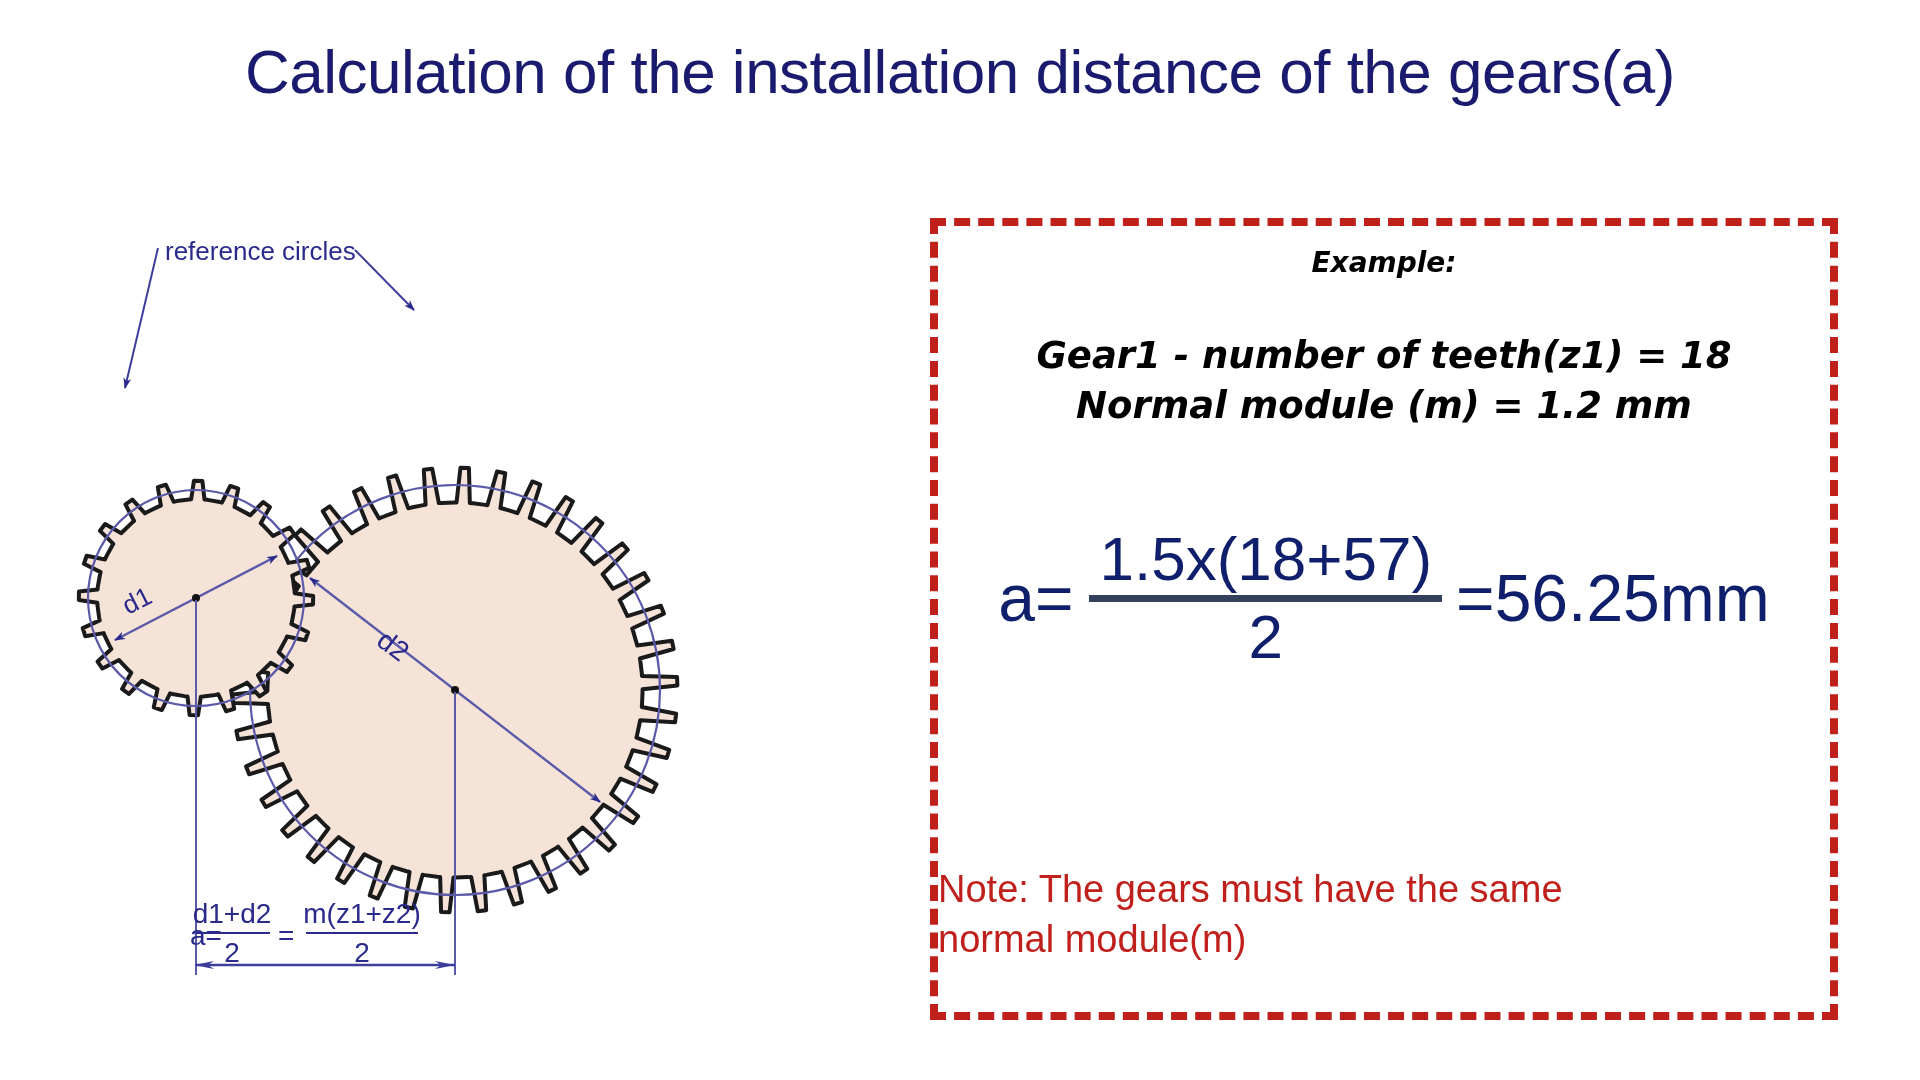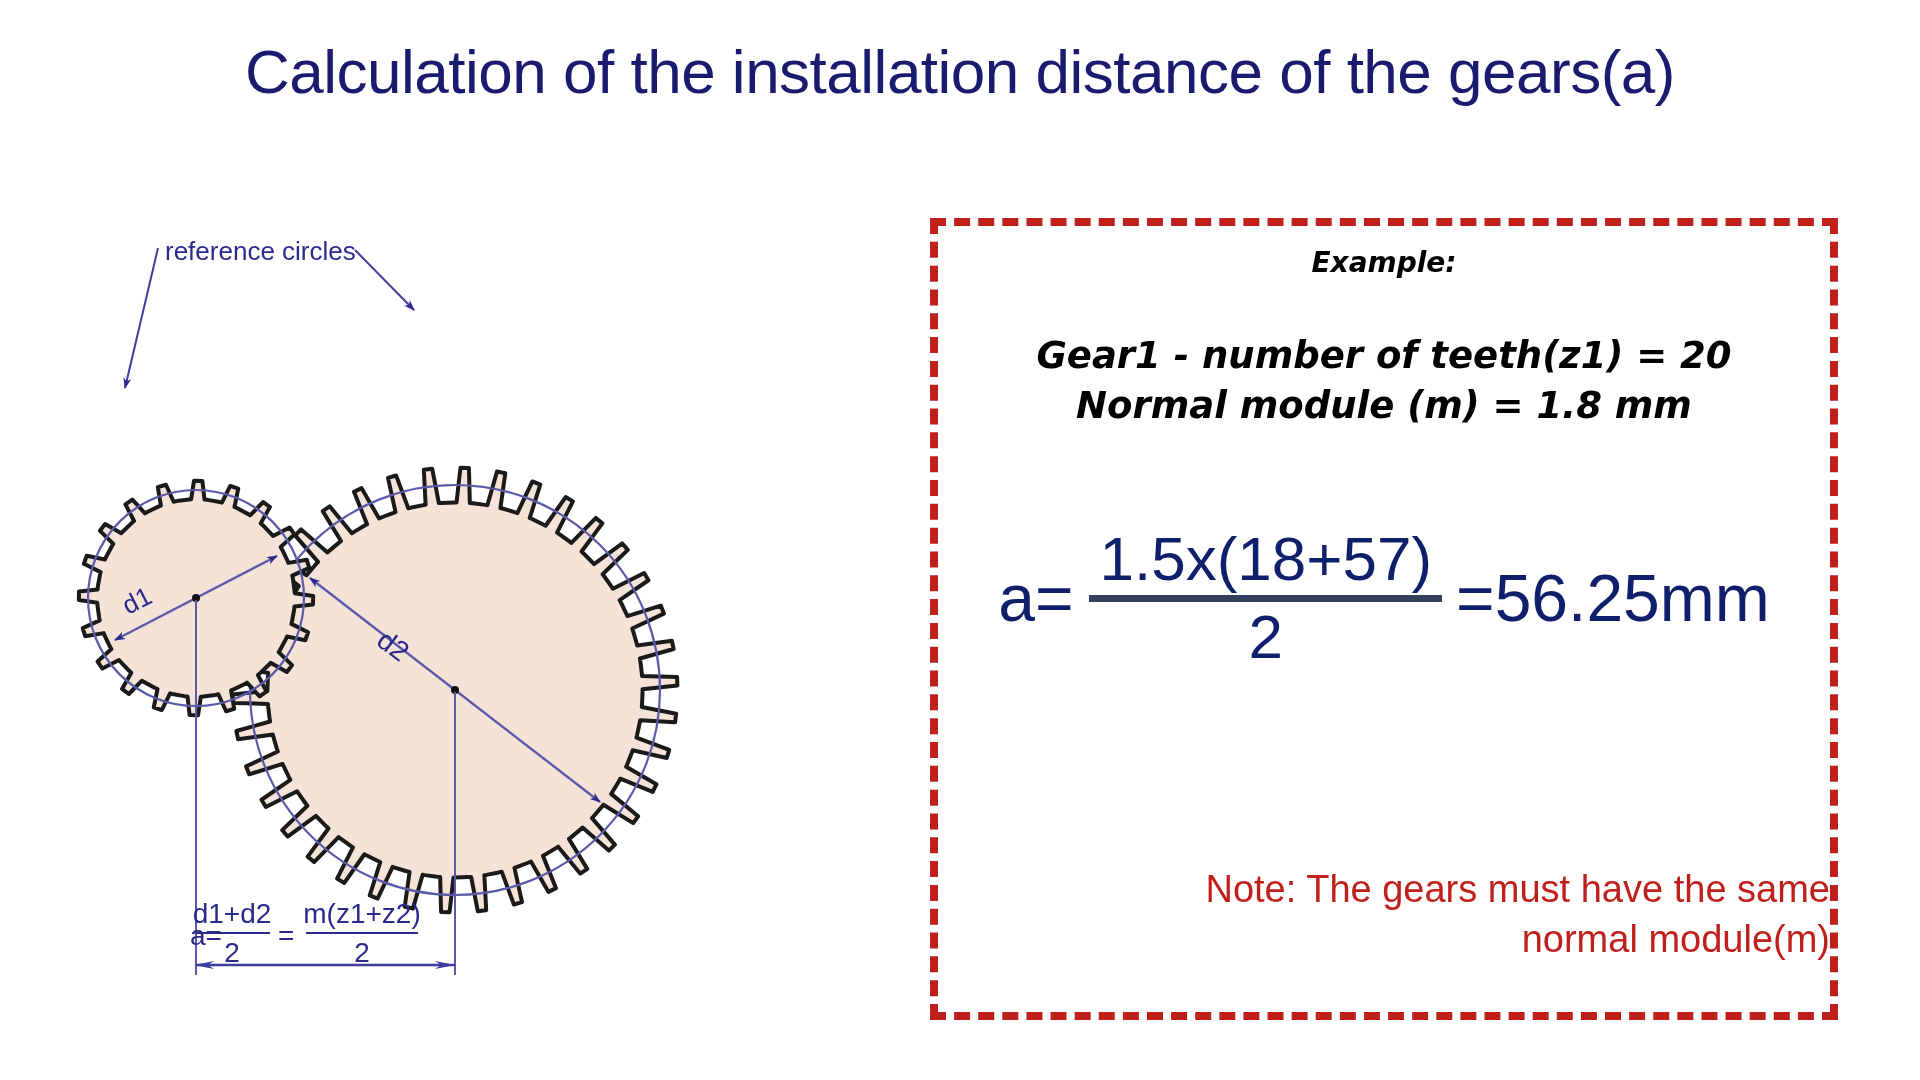--- a/index.html
+++ b/index.html
@@ -144,21 +144,21 @@
     margin-left: 8px;
     color: #0f1f6b;
   }
 
   
   #note {
     position: absolute;
     left: 0;
     bottom: 48px;
     width: 100%;
-    text-align: right;
+    text-align: left;
     color: #c0201c;
     font-family: "Liberation Sans", sans-serif;
     font-size: 38px;
     line-height: 50px;
   }
 </style>
 </head>
 <body>
 
 <div id="page">
@@ -221,22 +221,22 @@
         <text class="dia-label" x="362" y="762" font-size="28" text-anchor="middle">2</text>
       </g>
     </svg>
   </div>
 
   <div id="example-box">
 
     <div id="example-heading">Example:</div>
 
     <div id="givens">
-      <div class="given-line">Gear1 - number of teeth(z1) = 20</div>
-      <div class="given-line">Normal module (m) = 1.8 mm</div>
+      <div class="given-line">Gear1 - number of teeth(z1) = 18</div>
+      <div class="given-line">Normal module (m) = 1.2 mm</div>
     </div>
 
     <div id="formula">
       <span class="lhs">a=</span>
       <span class="fraction">
         <span class="numer">1.5x(18+57)</span>
         <span class="frac-bar"></span>
         <span class="denom">2</span>
       </span>
       <span class="rhs">=56.25mm</span>

